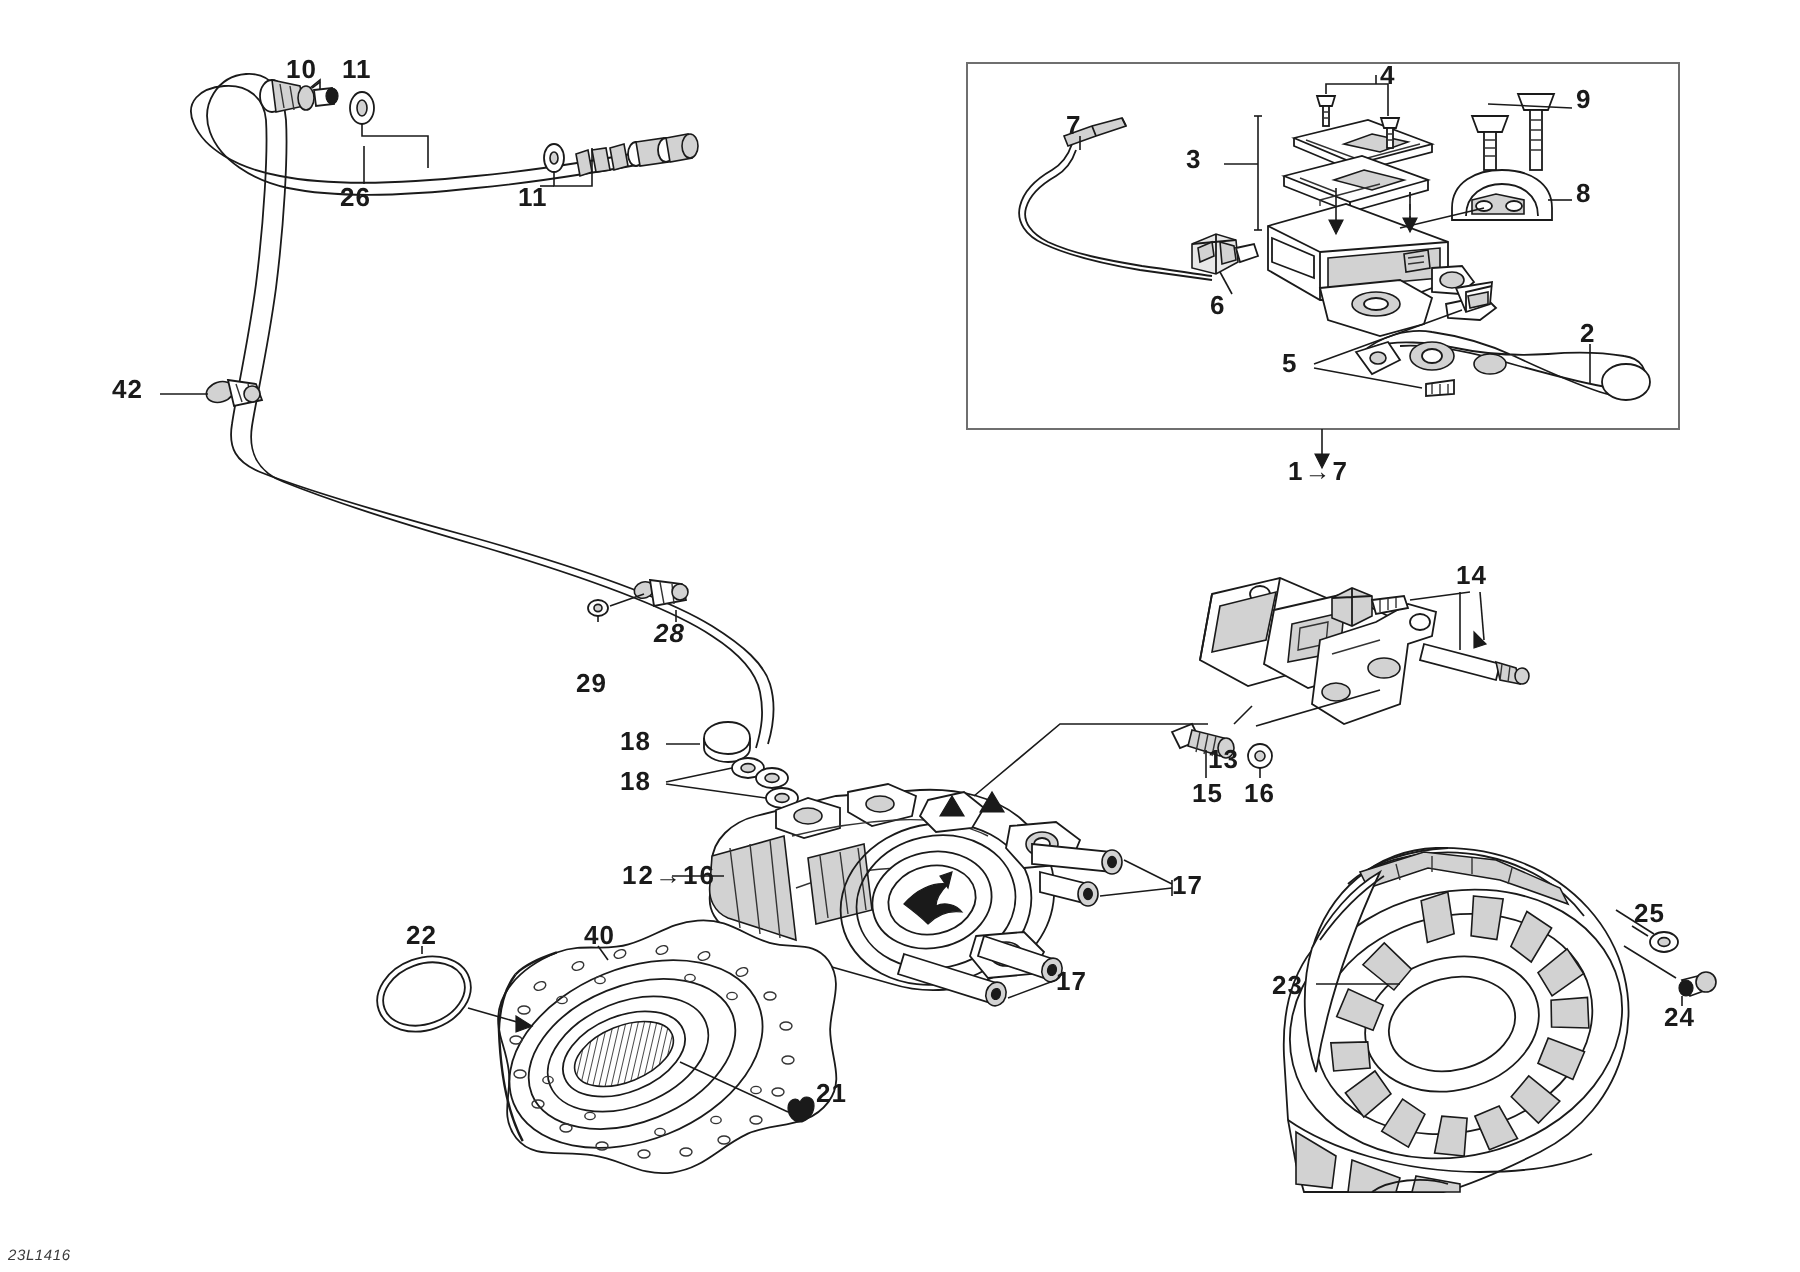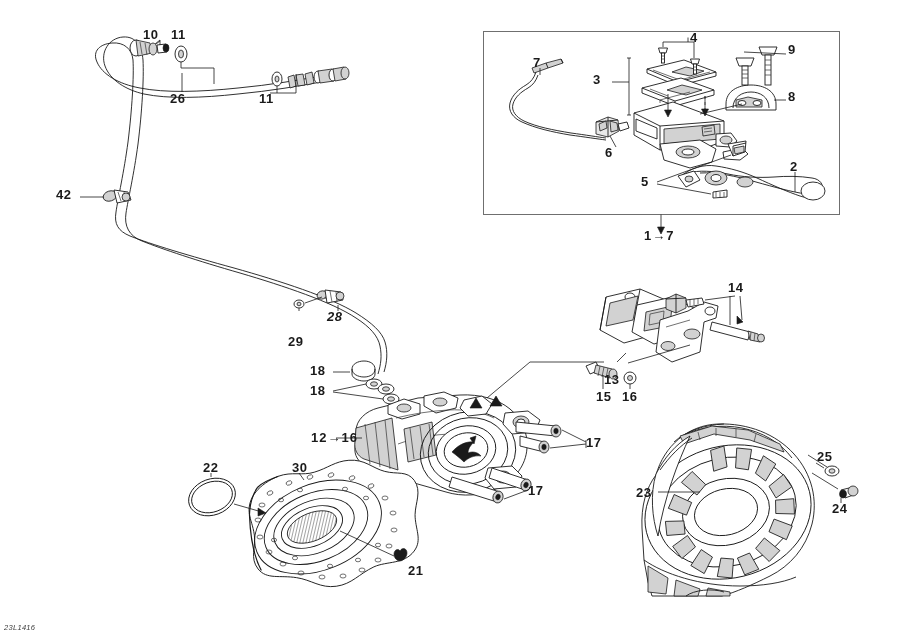--- a/index.html
+++ b/index.html
@@ -557,22 +557,22 @@
   <div class="callout" style="left:259px;top:92px;">11</div>
   <div class="callout" style="left:56px;top:188px;">42</div>
   <div class="callout" style="left:288px;top:310px;margin-top:25px;">29</div>
   <div class="callout" style="left:327px;top:310px;font-style:italic;">28</div>
   <div class="callout" style="left:310px;top:364px;">18</div>
   <div class="callout" style="left:310px;top:384px;">18</div>
   <div class="callout wide" style="left:278px;top:431px;margin-left:33px;">12→16</div>
   <div class="callout" style="left:586px;top:436px;">17</div>
   <div class="callout" style="left:528px;top:484px;">17</div>
   <div class="callout" style="left:203px;top:461px;">22</div>
-  <div class="callout" style="left:292px;top:461px;">30</div>
-  <div class="callout" style="left:408px;top:564px;text-align:right;">21</div>
+  <div class="callout" style="left:292px;top:461px;">40</div>
+  <div class="callout" style="left:408px;top:540px;text-align:right;">21</div>
   <div class="callout" style="left:728px;top:281px;">14</div>
   <div class="callout" style="left:604px;top:373px;">13</div>
   <div class="callout" style="left:596px;top:390px;">15</div>
   <div class="callout" style="left:622px;top:390px;">16</div>
   <div class="callout" style="left:636px;top:486px;">23</div>
   <div class="callout" style="left:817px;top:450px;">25</div>
   <div class="callout" style="left:832px;top:502px;">24</div>
 
   <div class="callout" style="left:533px;top:56px;">7</div>
   <div class="callout" style="left:690px;top:31px;">4</div>

